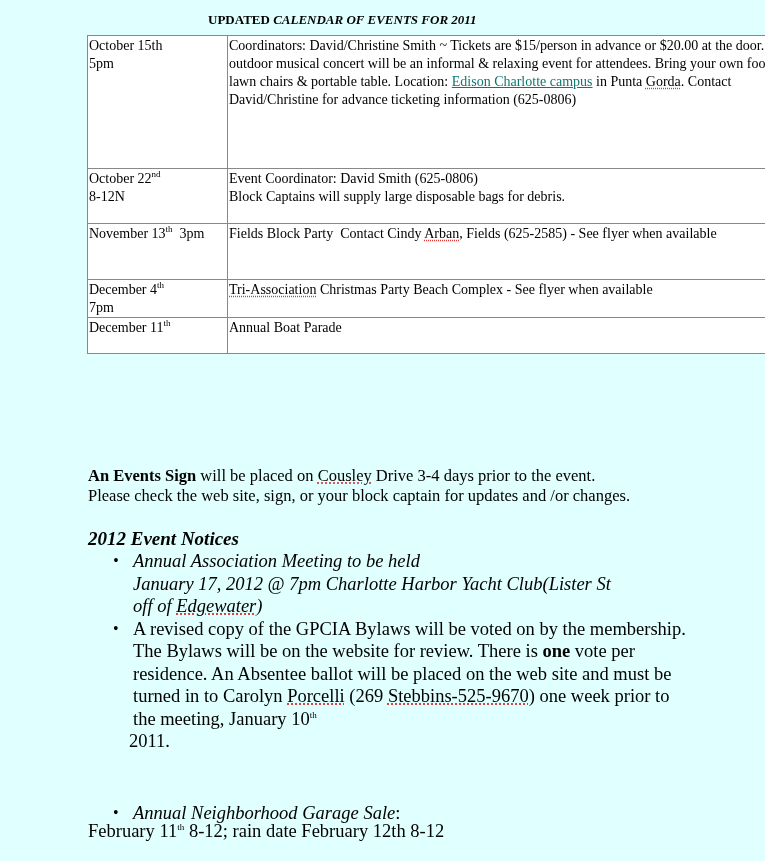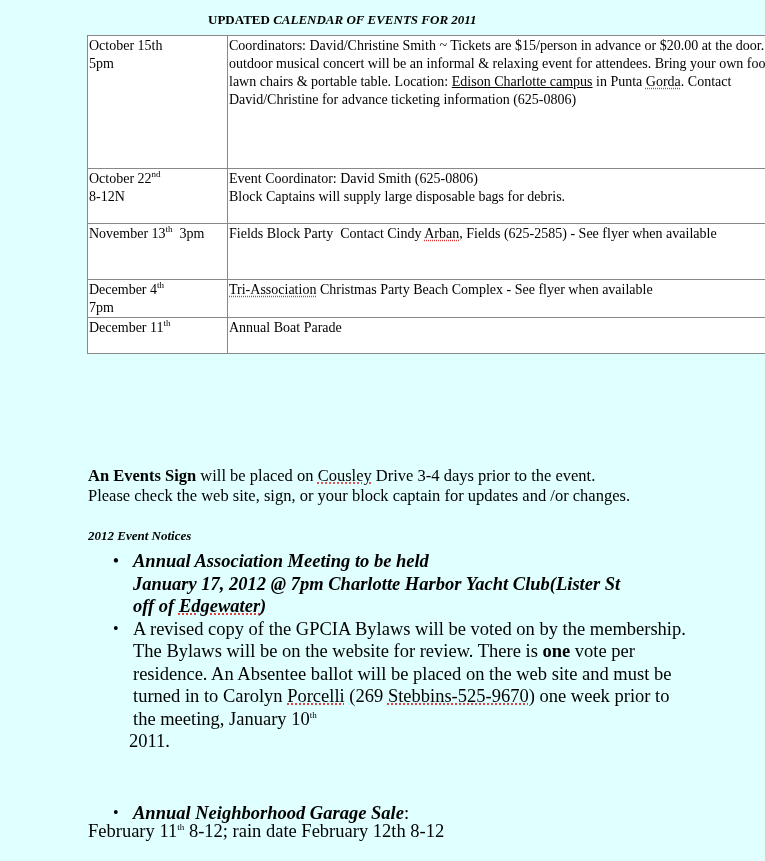--- a/index.html
+++ b/index.html
@@ -19,39 +19,39 @@
     position: absolute; left: 87px; top: 35px;
     width: 708px; border-collapse: collapse; background: #fff;
     font-size: 14px; line-height: 18px;
   }
   table.events td {
     border: 1px solid #888; vertical-align: top; padding: 1px 1px 0 1px;
   }
   td.date { width: 137px; }
   sup { font-size: 9px; line-height: 0; vertical-align: super; }
   .spell { text-decoration: underline dotted #d33; text-underline-offset: 2px; }
-  a.link { color: #000000; }
+  a.link { color: #0f766e; }
   .notice {
     position: absolute; left: 88px; top: 466px;
     font-size: 16.5px; line-height: 20px; width: 640px;
   }
   .section-head {
     position: absolute; left: 88px; top: 528px;
-    font-size: 13px; font-weight: bold; font-style: italic;
+    font-size: 19px; font-weight: bold; font-style: italic;
   }
   ul.bullets {
     position: absolute; left: 110px; top: 550px; margin: 0; padding: 0;
     list-style: none; width: 580px;
     font-size: 18.5px; line-height: 22.5px;
   }
   ul.bullets li { position: relative; padding-left: 23px; }
   ul.bullets li::before {
     content: "•"; position: absolute; left: 3px; top: 0; font-size: 16px;
   }
-  .bi { font-weight: bold; font-style: italic; }
+  .bi { font-weight: normal; font-style: italic; }
   .garage {
     position: absolute; left: 110px; top: 802px; width: 580px;
     font-size: 18.5px; line-height: 22.5px; padding-left: 23px; box-sizing: border-box;
   }
   .garage::before { content: "•"; position: absolute; left: 3px; font-size: 16px; }
   .garage-date {
     position: absolute; left: 88px; top: 821px;
     font-size: 18.5px; white-space: nowrap;
   }
 </style>

